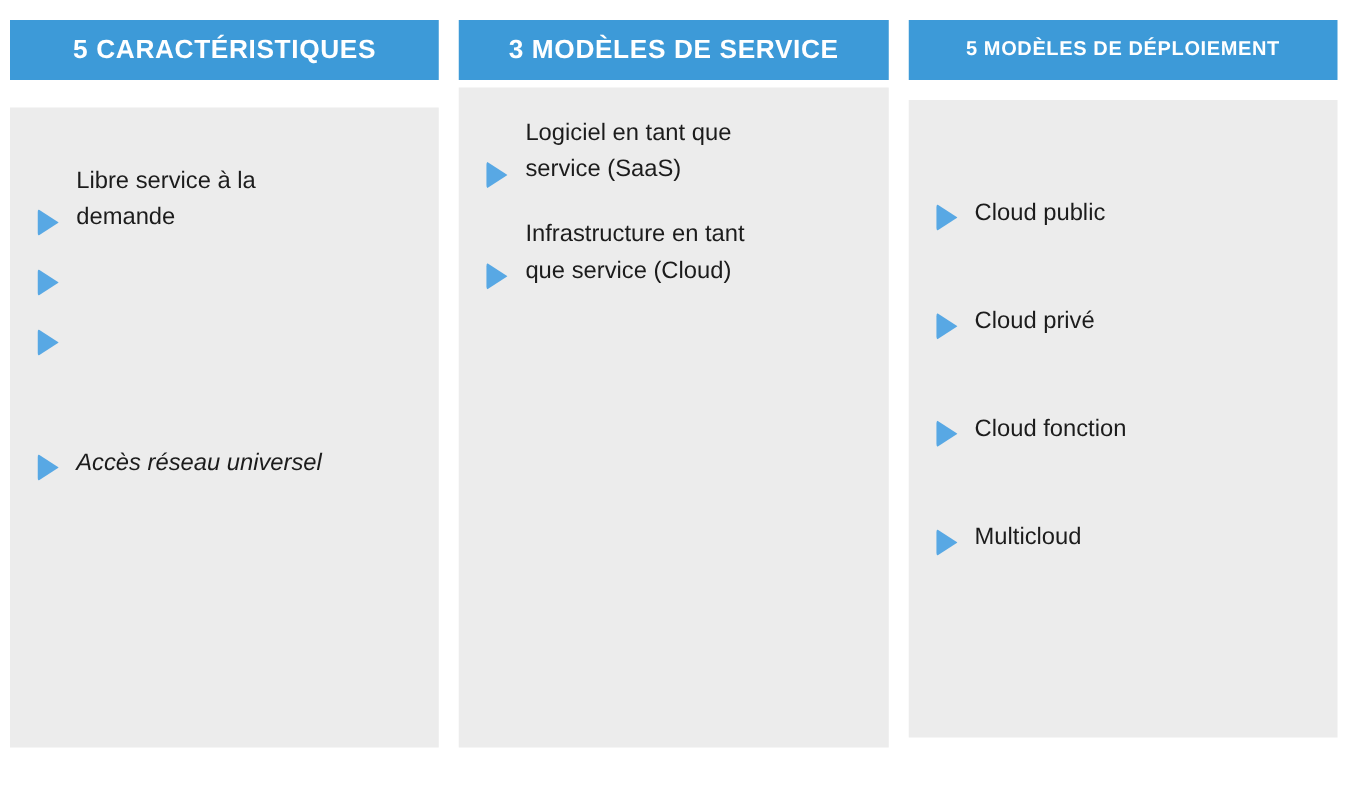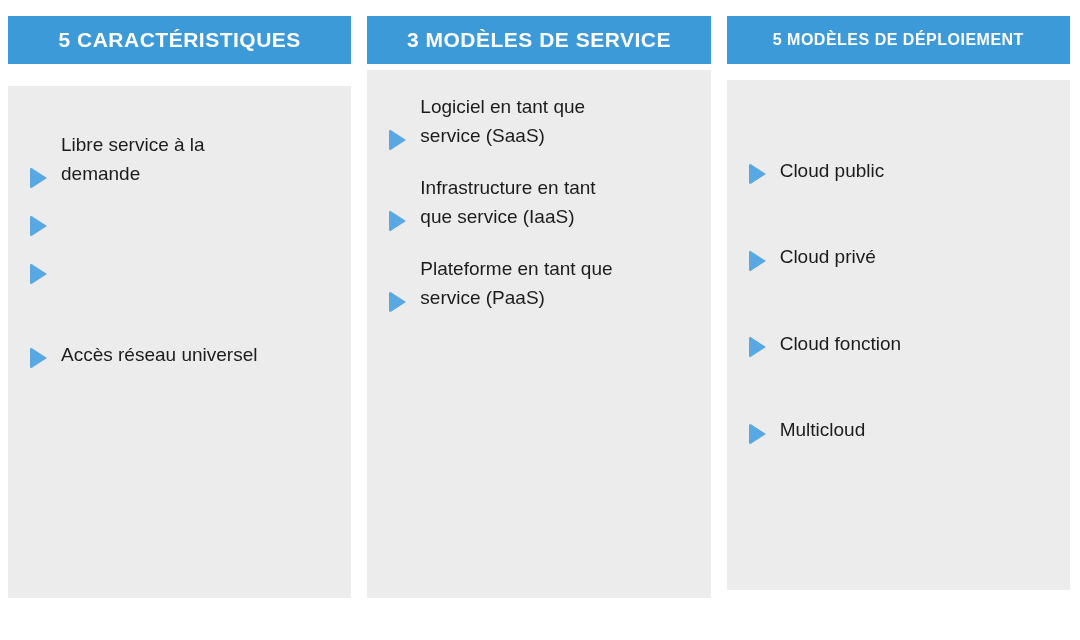--- a/index.html
+++ b/index.html
@@ -37,21 +37,21 @@
   .col3 .header{font-size:16px;}
   .panel{
     background:var(--panel-bg,#ececec);
     display:flex;flex-direction:column;
     padding:44px 22px 30px 22px;
   }
   .col1 .panel{margin-top:22px;height:512px;row-gap:23px;}
   .col2 .panel{margin-top:6px;height:528px;row-gap:22px;padding-top:22px;}
   .col3 .panel{margin-top:16px;height:510px;row-gap:57px;padding-top:76px;}
   .item{display:flex;align-items:flex-end;gap:14px;}
-  .mt-lg{margin-top:32px;}
+  .mt-lg{margin-top:48px;font-style:italic;}
   .bullet{
     width:0;height:0;flex:none;
     border-top:11px solid transparent;
     border-bottom:11px solid transparent;
     border-left:17px solid var(--bullet,#58a8e4);
     border-radius:3px;
     margin-top:3px;
   }
   .item-text{
     font-size:19px;
@@ -90,26 +90,21 @@
     <div class="header">3 MODÈLES DE SERVICE</div>
     <div class="panel">
       <div class="item">
         <span class="bullet"></span>
         <span class="item-text">Logiciel en tant que
 service (SaaS)</span>
       </div>
       <div class="item">
         <span class="bullet"></span>
         <span class="item-text">Infrastructure en tant
-que service (IaaS)</span>
-      </div>
-      <div class="item">
-        <span class="bullet"></span>
-        <span class="item-text">Plateforme en tant que
-service (PaaS)</span>
+que service (Cloud)</span>
       </div>
     </div>
   </div>
 
   <div class="column col3">
     <div class="header">5 MODÈLES DE DÉPLOIEMENT</div>
     <div class="panel">
       <div class="item">
         <span class="bullet"></span>
         <span class="item-text">Cloud public</span>

